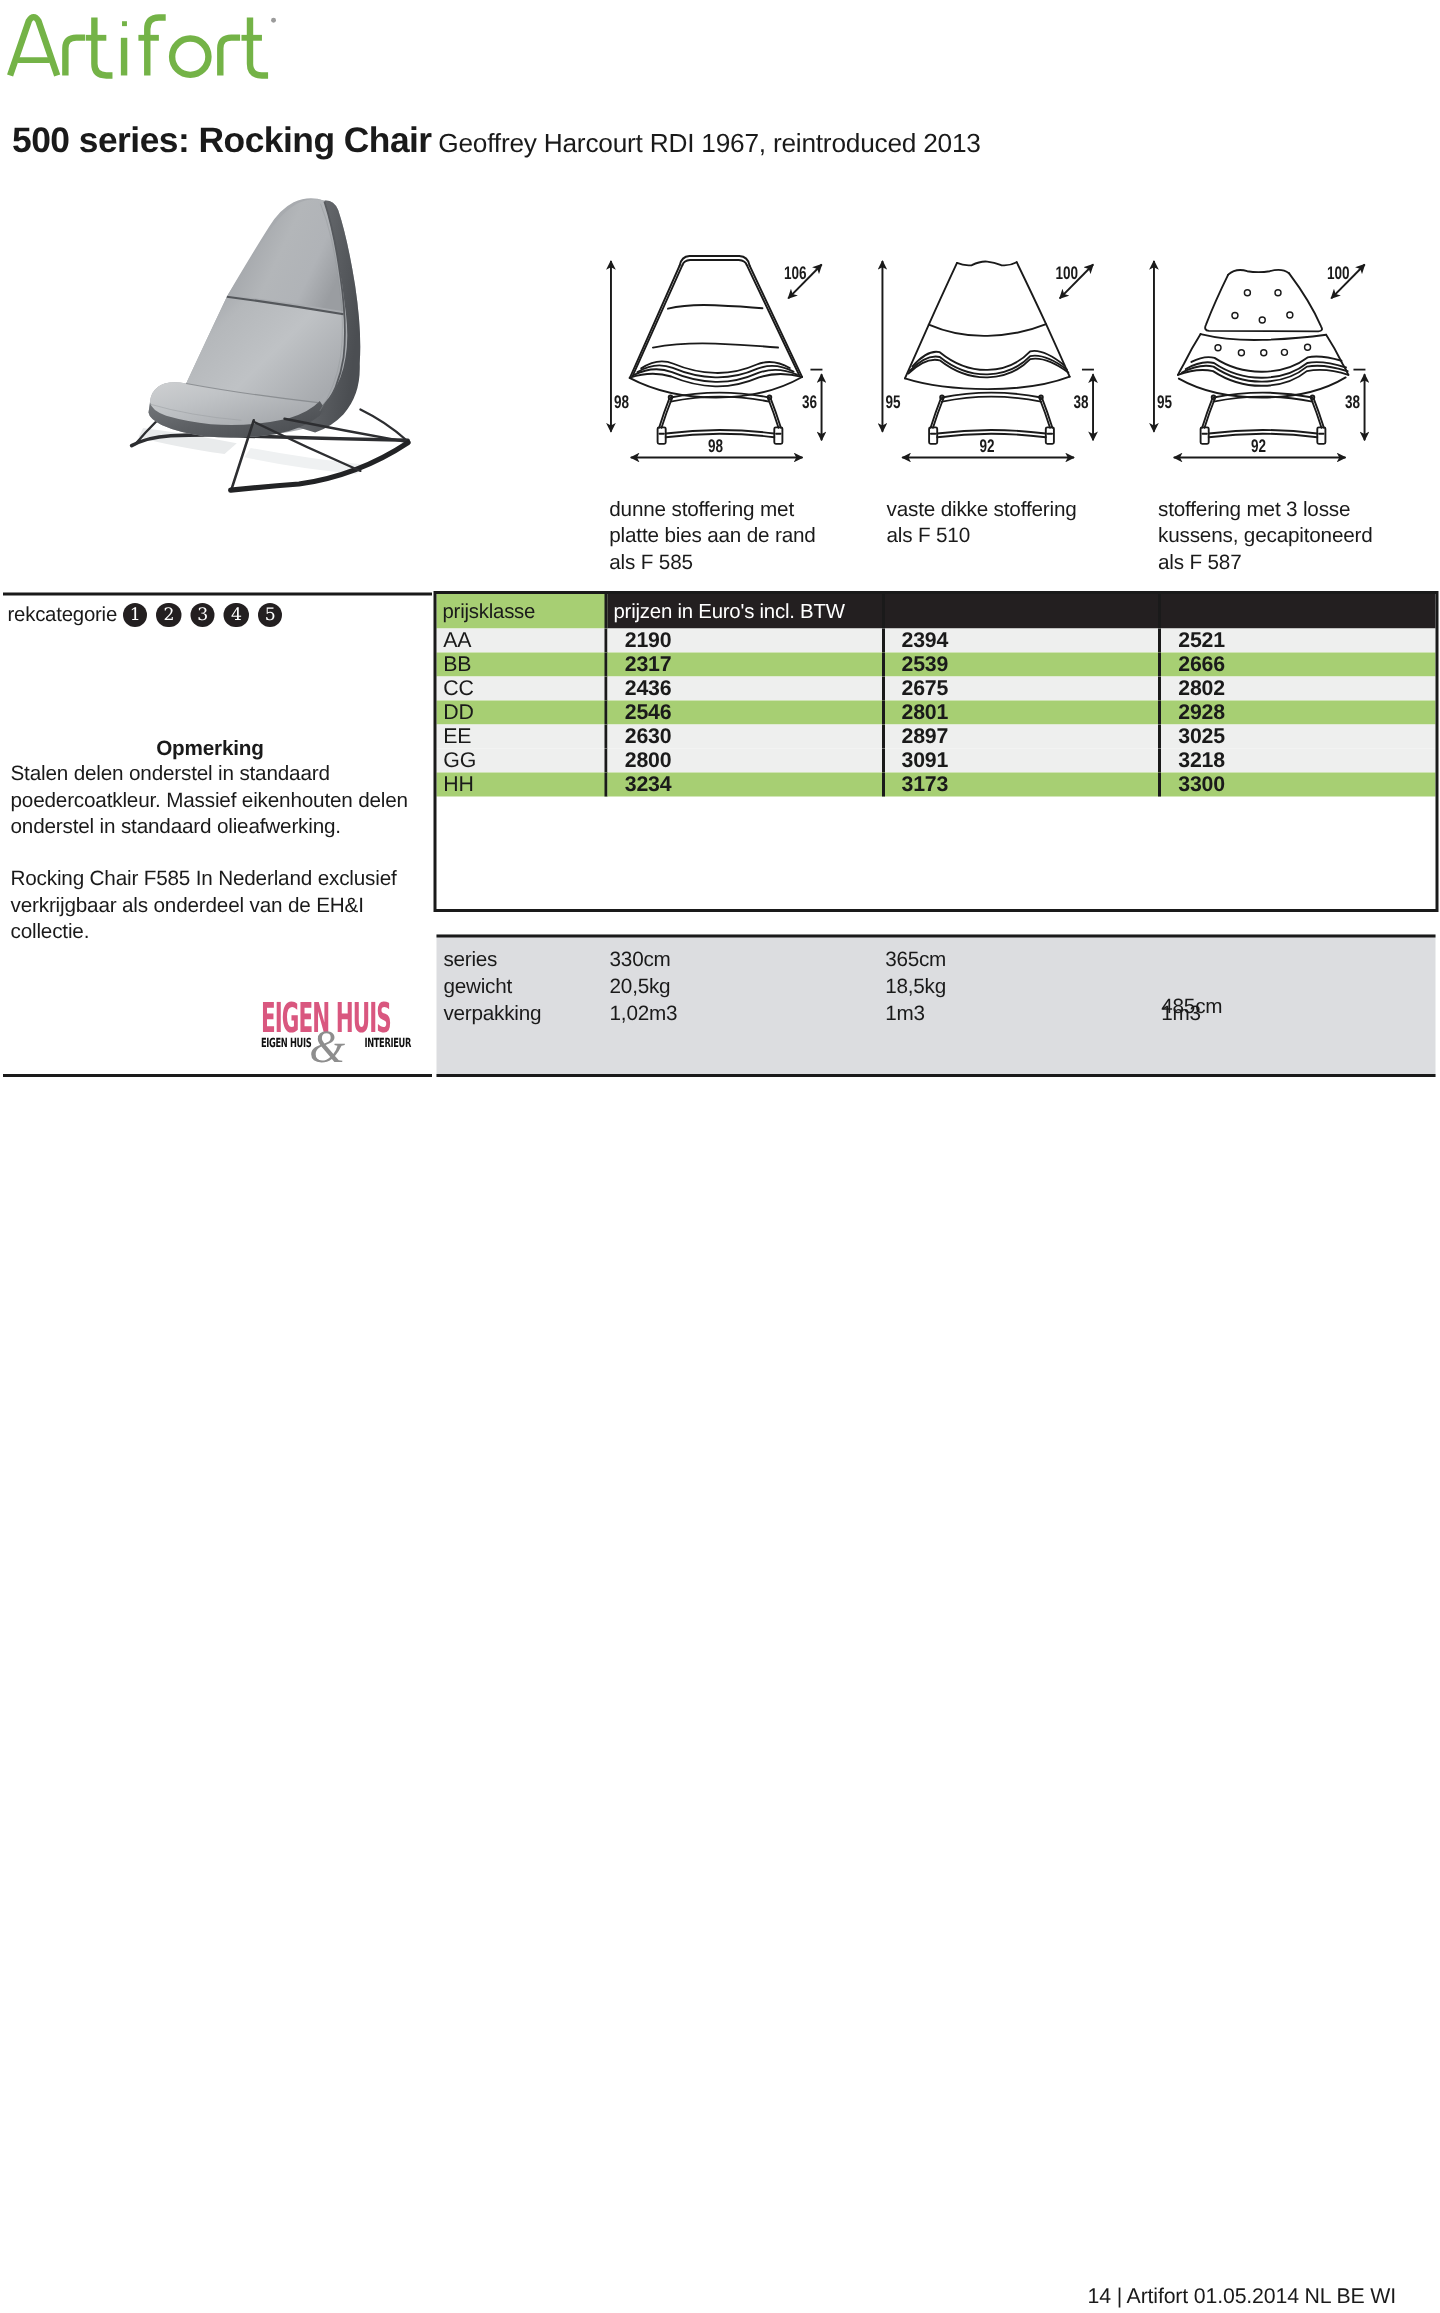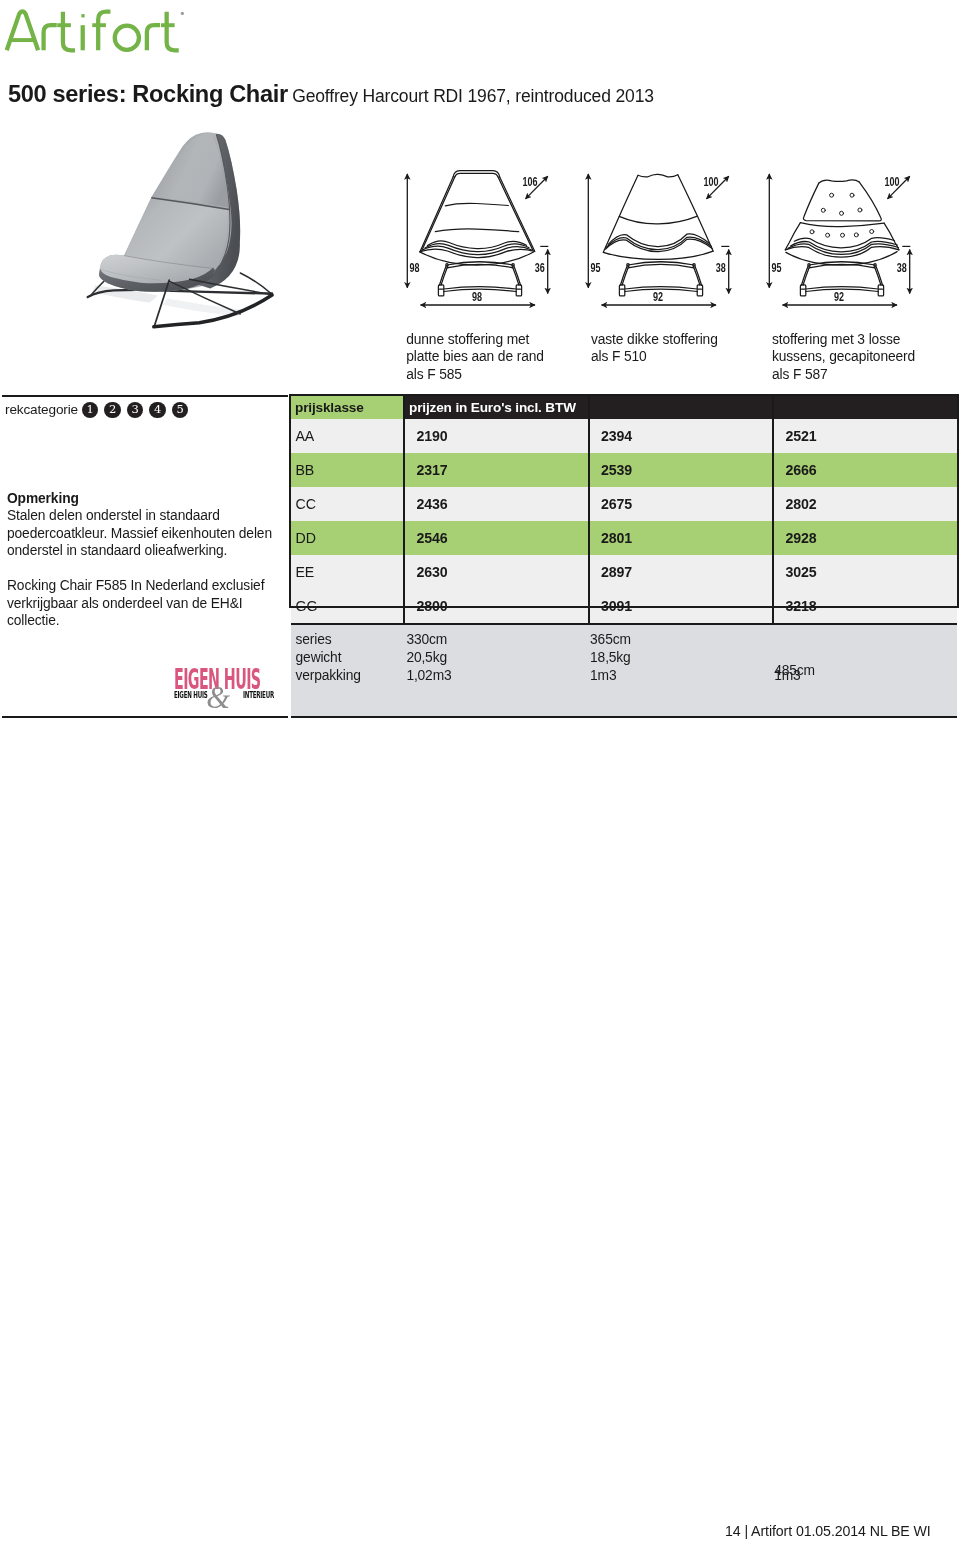--- a/index.html
+++ b/index.html
@@ -44,41 +44,41 @@
   #rule-bottom{position:absolute;left:2px;top:716px;width:286px;height:2px;background:#1a1a1a;}
 
   
   #rek{position:absolute;left:5px;top:402px;height:16px;}
   #rek .lbl{position:absolute;left:0;top:1px;font-size:13.6px;letter-spacing:-0.15px;line-height:14px;}
   #rek .nums{position:absolute;left:77px;top:-0.5px;display:flex;gap:6.1px;}
   #rek .num{width:16.4px;height:16.4px;border-radius:50%;background:#231f20;color:#fff;font-size:11.5px;font-weight:normal;display:flex;align-items:center;justify-content:center;line-height:1;font-family:"DejaVu Serif",serif;}
 
   
   #note{position:absolute;left:7px;top:489.5px;width:266px;font-size:13.8px;line-height:17.5px;letter-spacing:-0.12px;}
-  #note .hd{font-weight:bold;}
+  #note .hd{font-weight:bold;text-align:center;}
   #note p{margin:0;}
   #note .gap{height:17.5px;}
 
   
   #partner{position:absolute;left:173.5px;top:666px;width:100px;height:42px;}
   #partner .eh-top{position:absolute;left:0;top:0;font-family:"DejaVu Sans",sans-serif;font-weight:bold;font-size:27.5px;line-height:26px;color:#d9577f;letter-spacing:-1.2px;transform:scaleX(0.52);transform-origin:left top;white-space:nowrap;}
   #partner .eh-sub{position:absolute;left:0;top:22px;width:100px;height:20px;}
   #partner .eh-sub-l{position:absolute;left:0;top:2px;font-family:"DejaVu Sans",sans-serif;font-weight:bold;font-size:8.4px;color:#111;letter-spacing:-0.35px;transform:scaleX(0.66);transform-origin:left top;white-space:nowrap;}
   #partner .eh-sub-r{position:absolute;right:0;top:2px;font-family:"DejaVu Sans",sans-serif;font-weight:bold;font-size:8.4px;color:#111;letter-spacing:-0.35px;transform:scaleX(0.66);transform-origin:right top;white-space:nowrap;}
   #partner .eh-amp{position:absolute;left:31px;top:-6px;}
 
   
   #ptable{position:absolute;left:291px;top:396px;width:666px;border-collapse:separate;border-spacing:0;table-layout:fixed;}
-  #ptable td{height:34px;padding:0 0 0 4.5px;font-size:14.2px;border-right:2px solid #1a1a1a;vertical-align:middle;letter-spacing:-0.1px;box-sizing:border-box;}
+  #ptable td{height:16px;padding:0 0 0 4.5px;font-size:14.2px;border-right:2px solid #1a1a1a;vertical-align:middle;letter-spacing:-0.1px;box-sizing:border-box;}
   #ptable td:last-child{border-right:none;}
   #ptable .c0{width:114px;}
   #ptable .c1{width:184.5px;}
   #ptable .c2{width:184.5px;}
   #ptable .c3{width:183px;}
-  #ptable thead td{background:#231f20;color:#fff;font-weight:bold;height:23px;padding-left:4px;font-size:13.6px;letter-spacing:-0.15px;}
+  #ptable thead td{background:#231f20;color:#fff;font-weight:normal;height:23px;padding-left:4px;font-size:13.6px;letter-spacing:-0.15px;}
   #ptable tbody td.val{padding-left:11.5px;}
   #ptable thead td.klasse{background:#a7cf73;color:#1a1a1a;}
   #ptable tbody tr.odd td{background:#eeefee;}
   #ptable tbody tr.even td{background:#a7cf73;}
   #ptable tbody td.val{font-weight:bold;}
   #ptable-border{position:absolute;left:289px;top:394px;width:670px;height:214px;border:2px solid #1a1a1a;box-sizing:border-box;pointer-events:none;}
 
   
   #specs{position:absolute;left:291px;top:622.8px;width:666px;height:95px;background:#dcdde0;border-top:2.4px solid #1a1a1a;border-bottom:2.4px solid #1a1a1a;box-sizing:border-box;}
   #specs .row{position:absolute;font-size:13.8px;letter-spacing:-0.15px;line-height:14px;}

